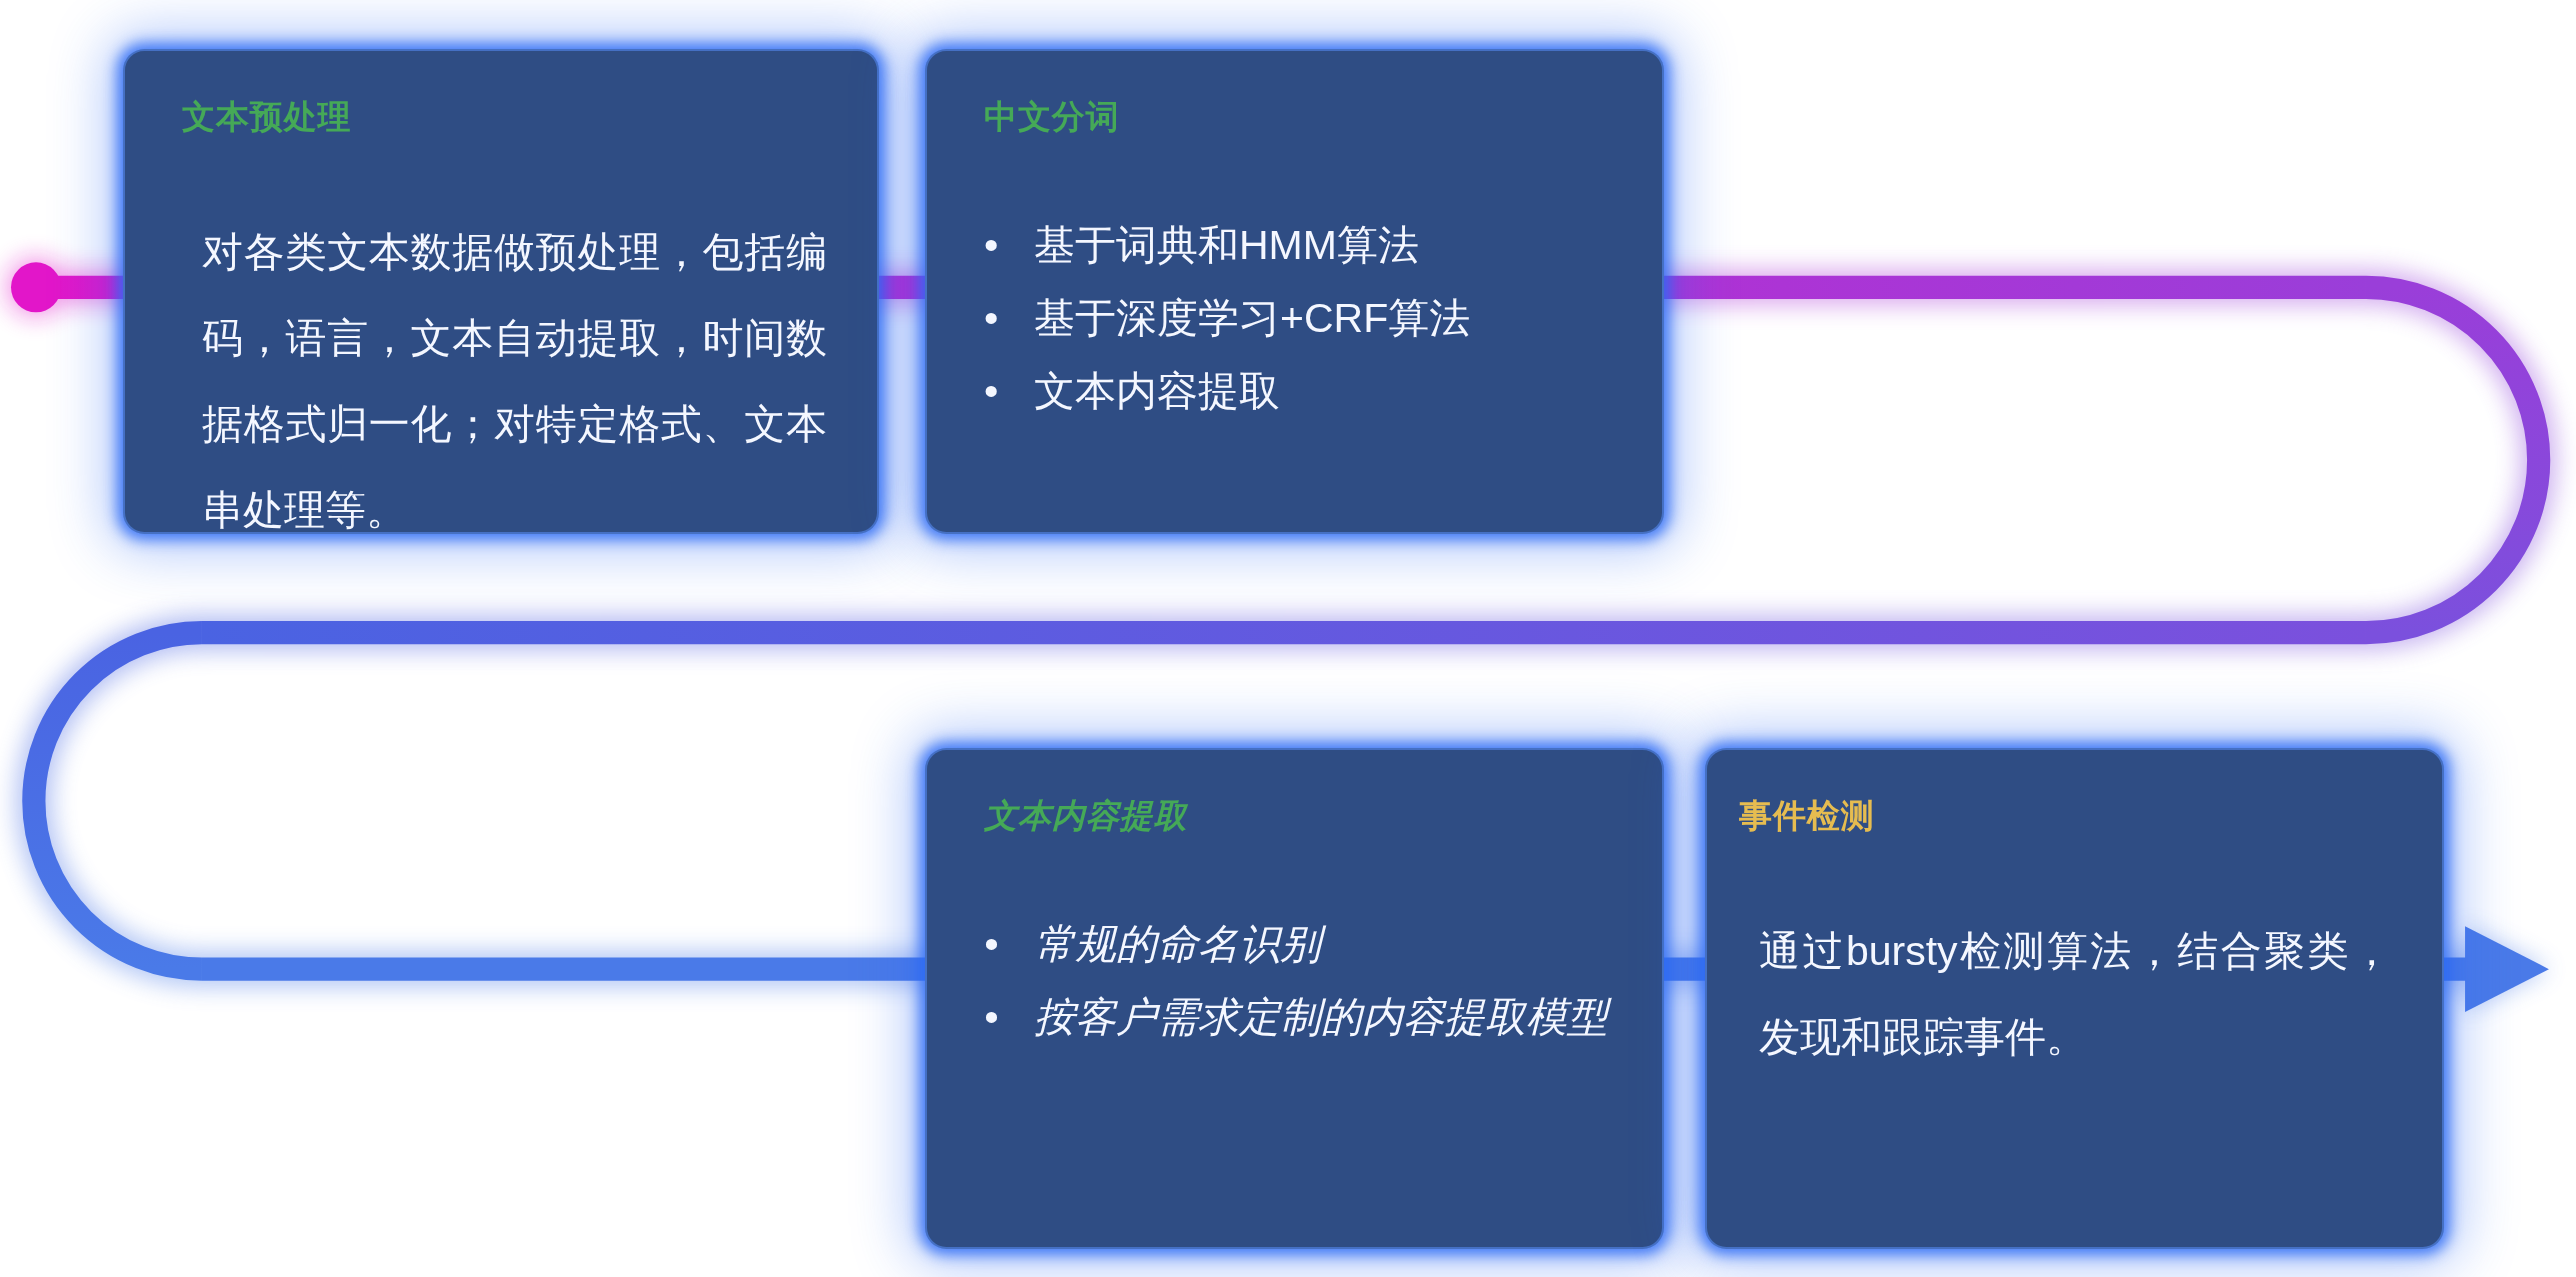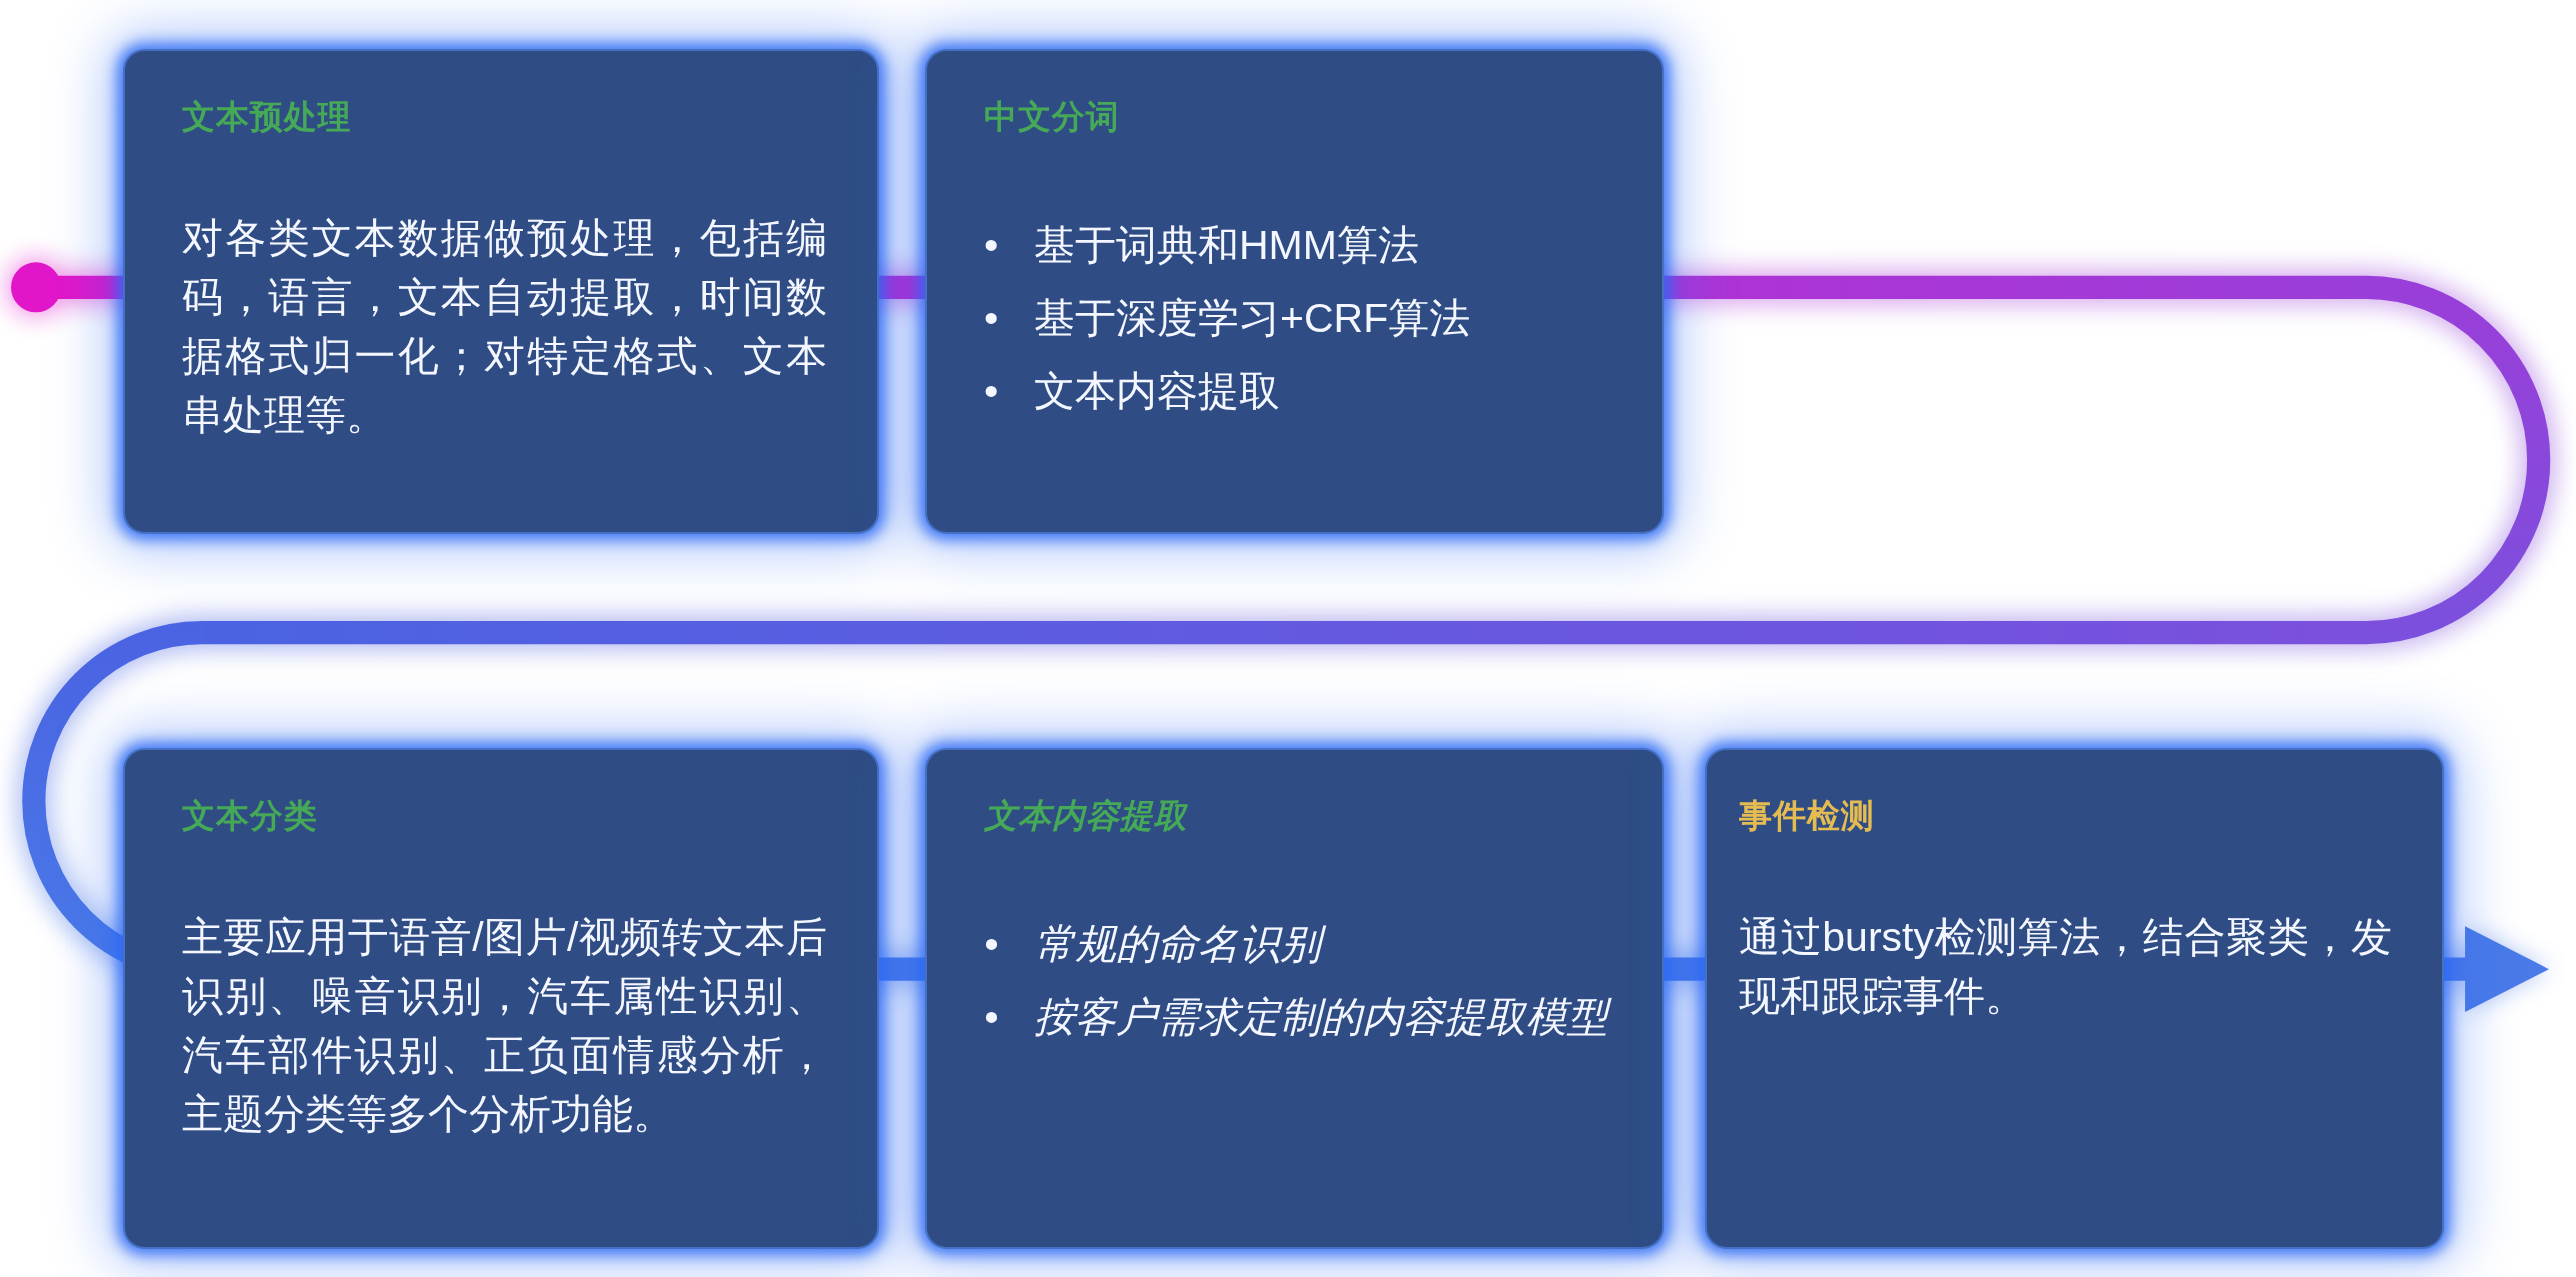--- a/index.html
+++ b/index.html
@@ -35,23 +35,24 @@
     font-weight: 700;
     line-height: 57px;
     letter-spacing: 0.9px;
     margin-bottom: 64px;
   }
   .card-title.green  { color: #45a957; }
   .card-title.yellow { color: #e6bc50; }
 
   .card-body {
     font-size: 41px;
-    line-height: 59px;
+    line-height: 86px;
     color: #f4f7ff;
     text-align: justify;
+    margin-left: 20px;
   }
   .bullet-list {
     list-style: none;
     font-size: 41px;
     line-height: 73px;
     color: #f4f7ff;
   }
   .bullet-item { display: flex; align-items: flex-start; }
   .bullet-dot  { flex: 0 0 50px; }
   .bullet-text { flex: 1 1 auto; }
@@ -122,24 +123,20 @@
         <span class="bullet-text">基于深度学习+CRF算法</span>
       </li>
       <li class="bullet-item">
         <span class="bullet-dot">•</span>
         <span class="bullet-text">文本内容提取</span>
       </li>
     </ul>
   </section>
 
 
-  <section class="card" id="card-4">
-    <h2 class="card-title green">文本分类</h2>
-    <p class="card-body">主要应用于语音/图片/视频转文本后识别、噪音识别，汽车属性识别、汽车部件识别、正负面情感分析，主题分类等多个分析功能。</p>
-  </section>
 
   <section class="card" id="card-5">
     <h2 class="card-title green">文本内容提取</h2>
     <ul class="bullet-list">
       <li class="bullet-item">
         <span class="bullet-dot">•</span>
         <span class="bullet-text">常规的命名识别</span>
       </li>
       <li class="bullet-item">
         <span class="bullet-dot">•</span>

